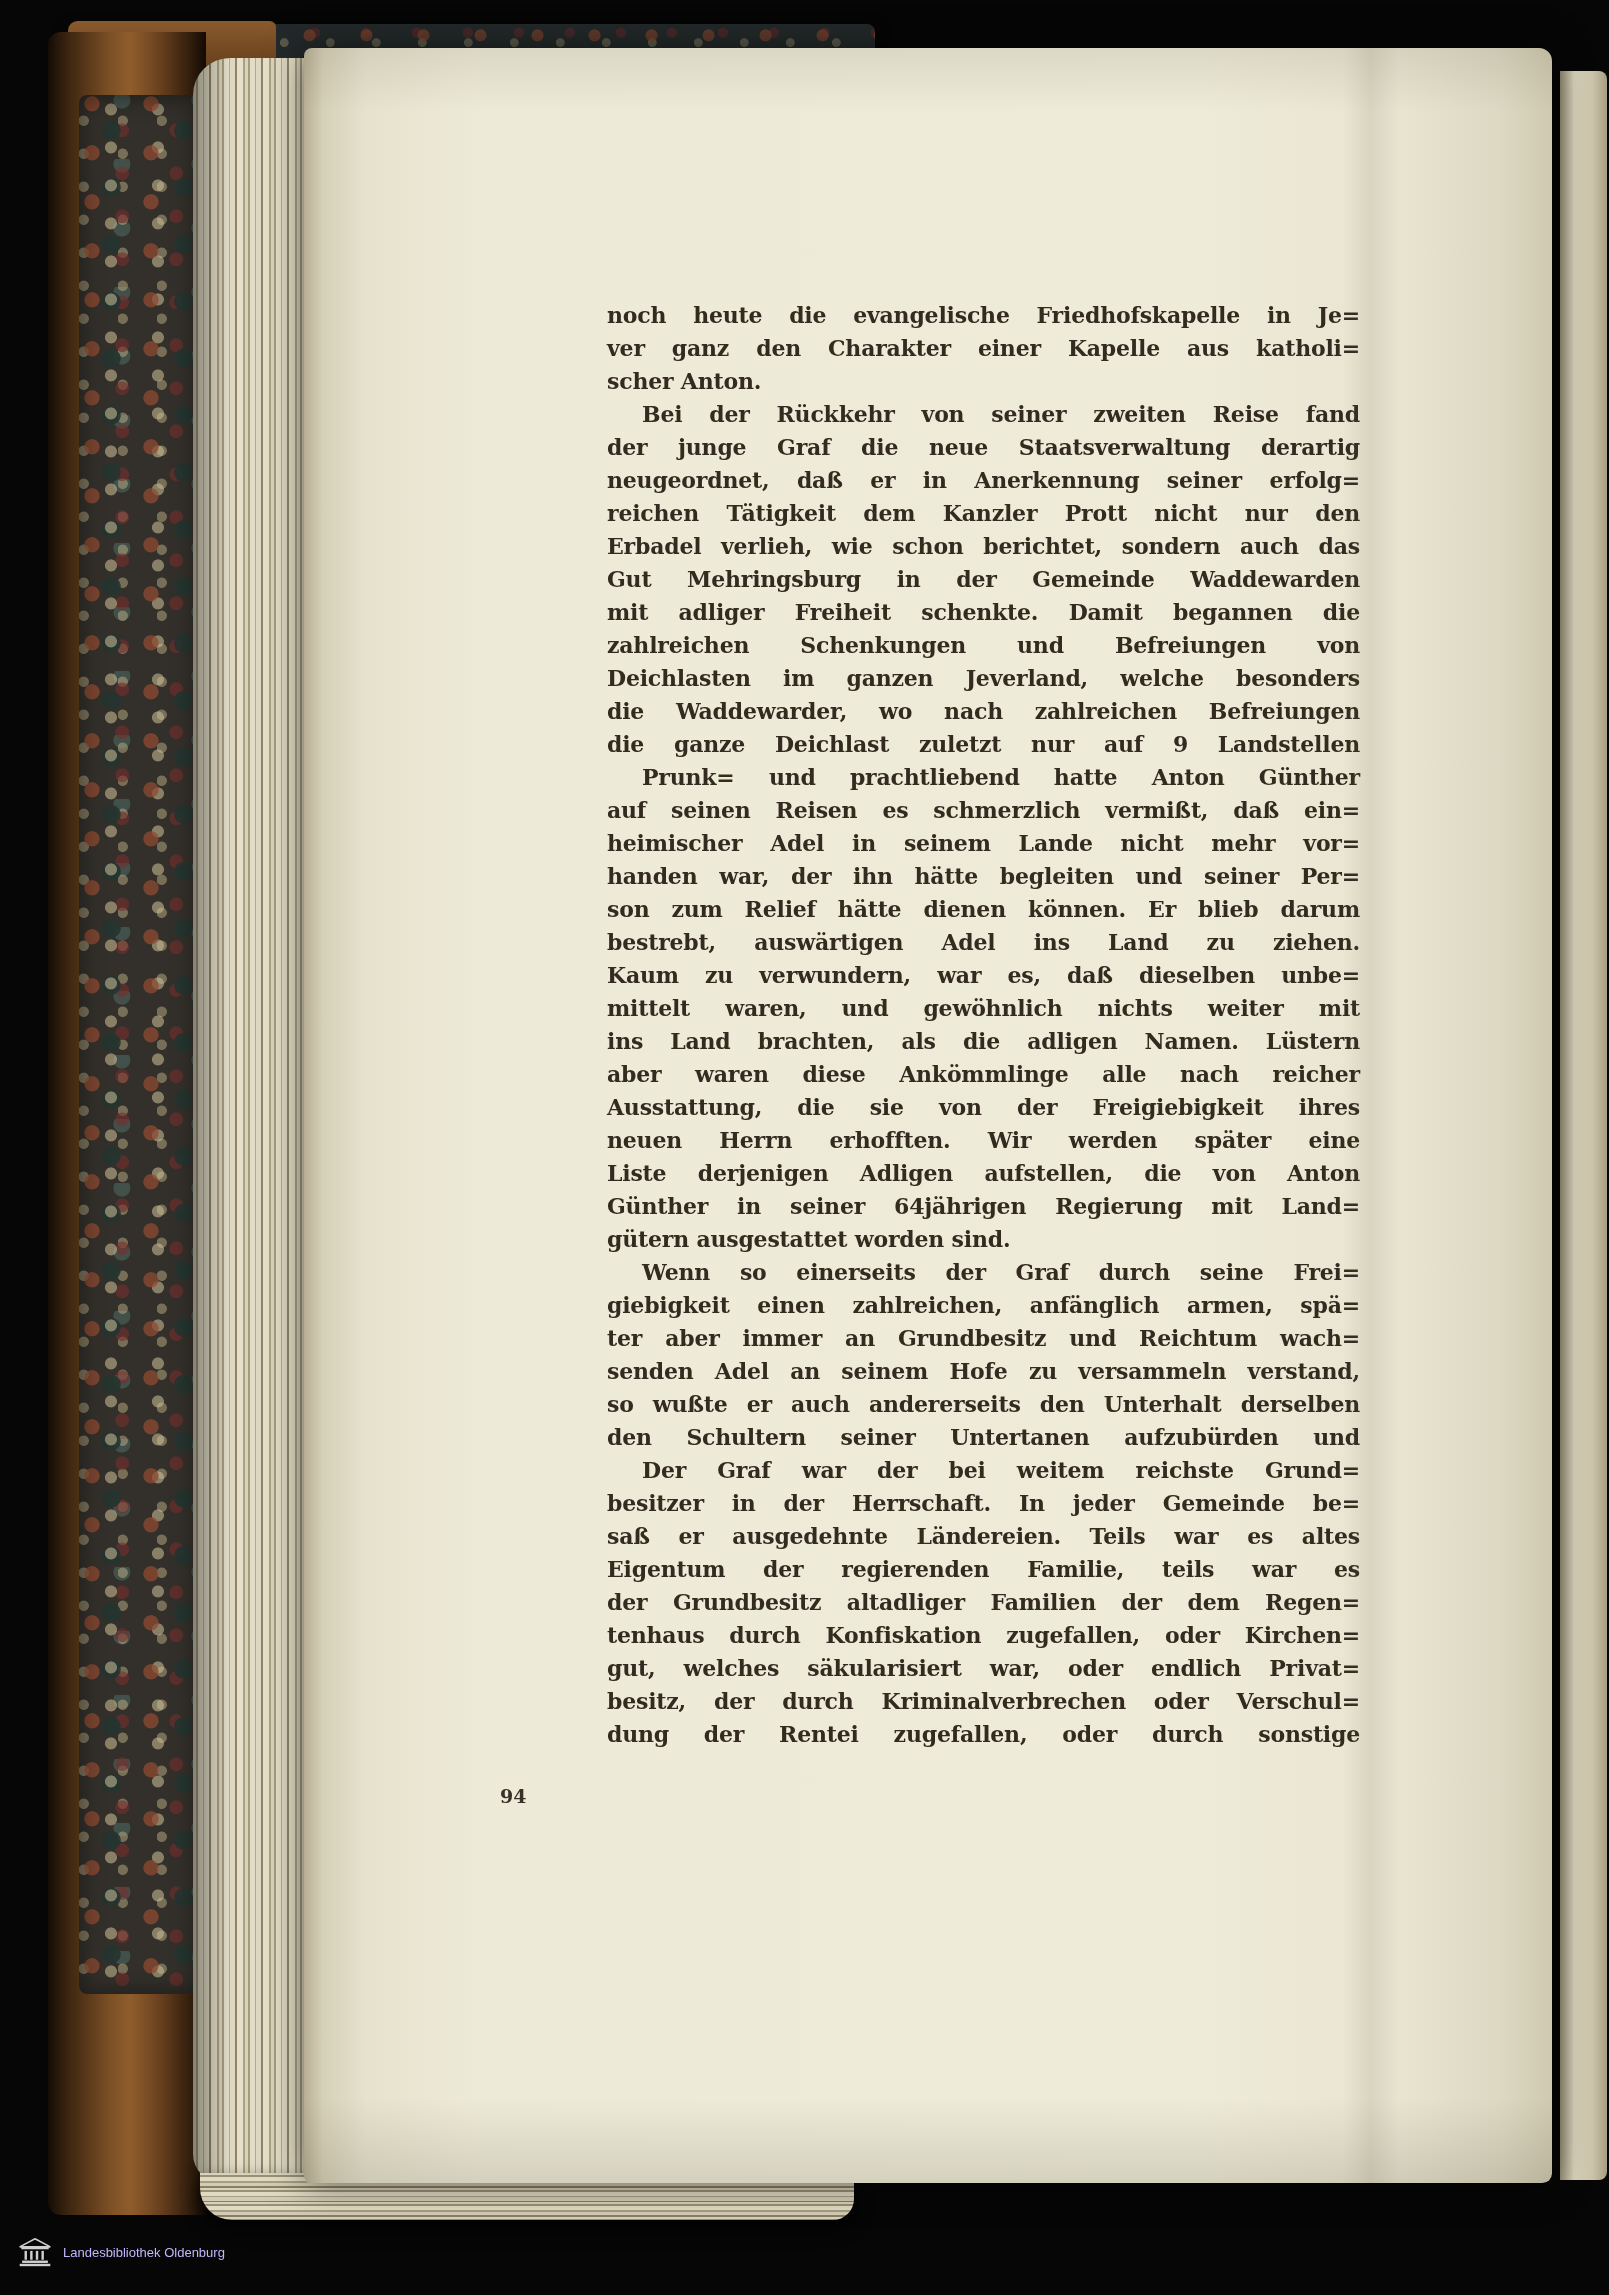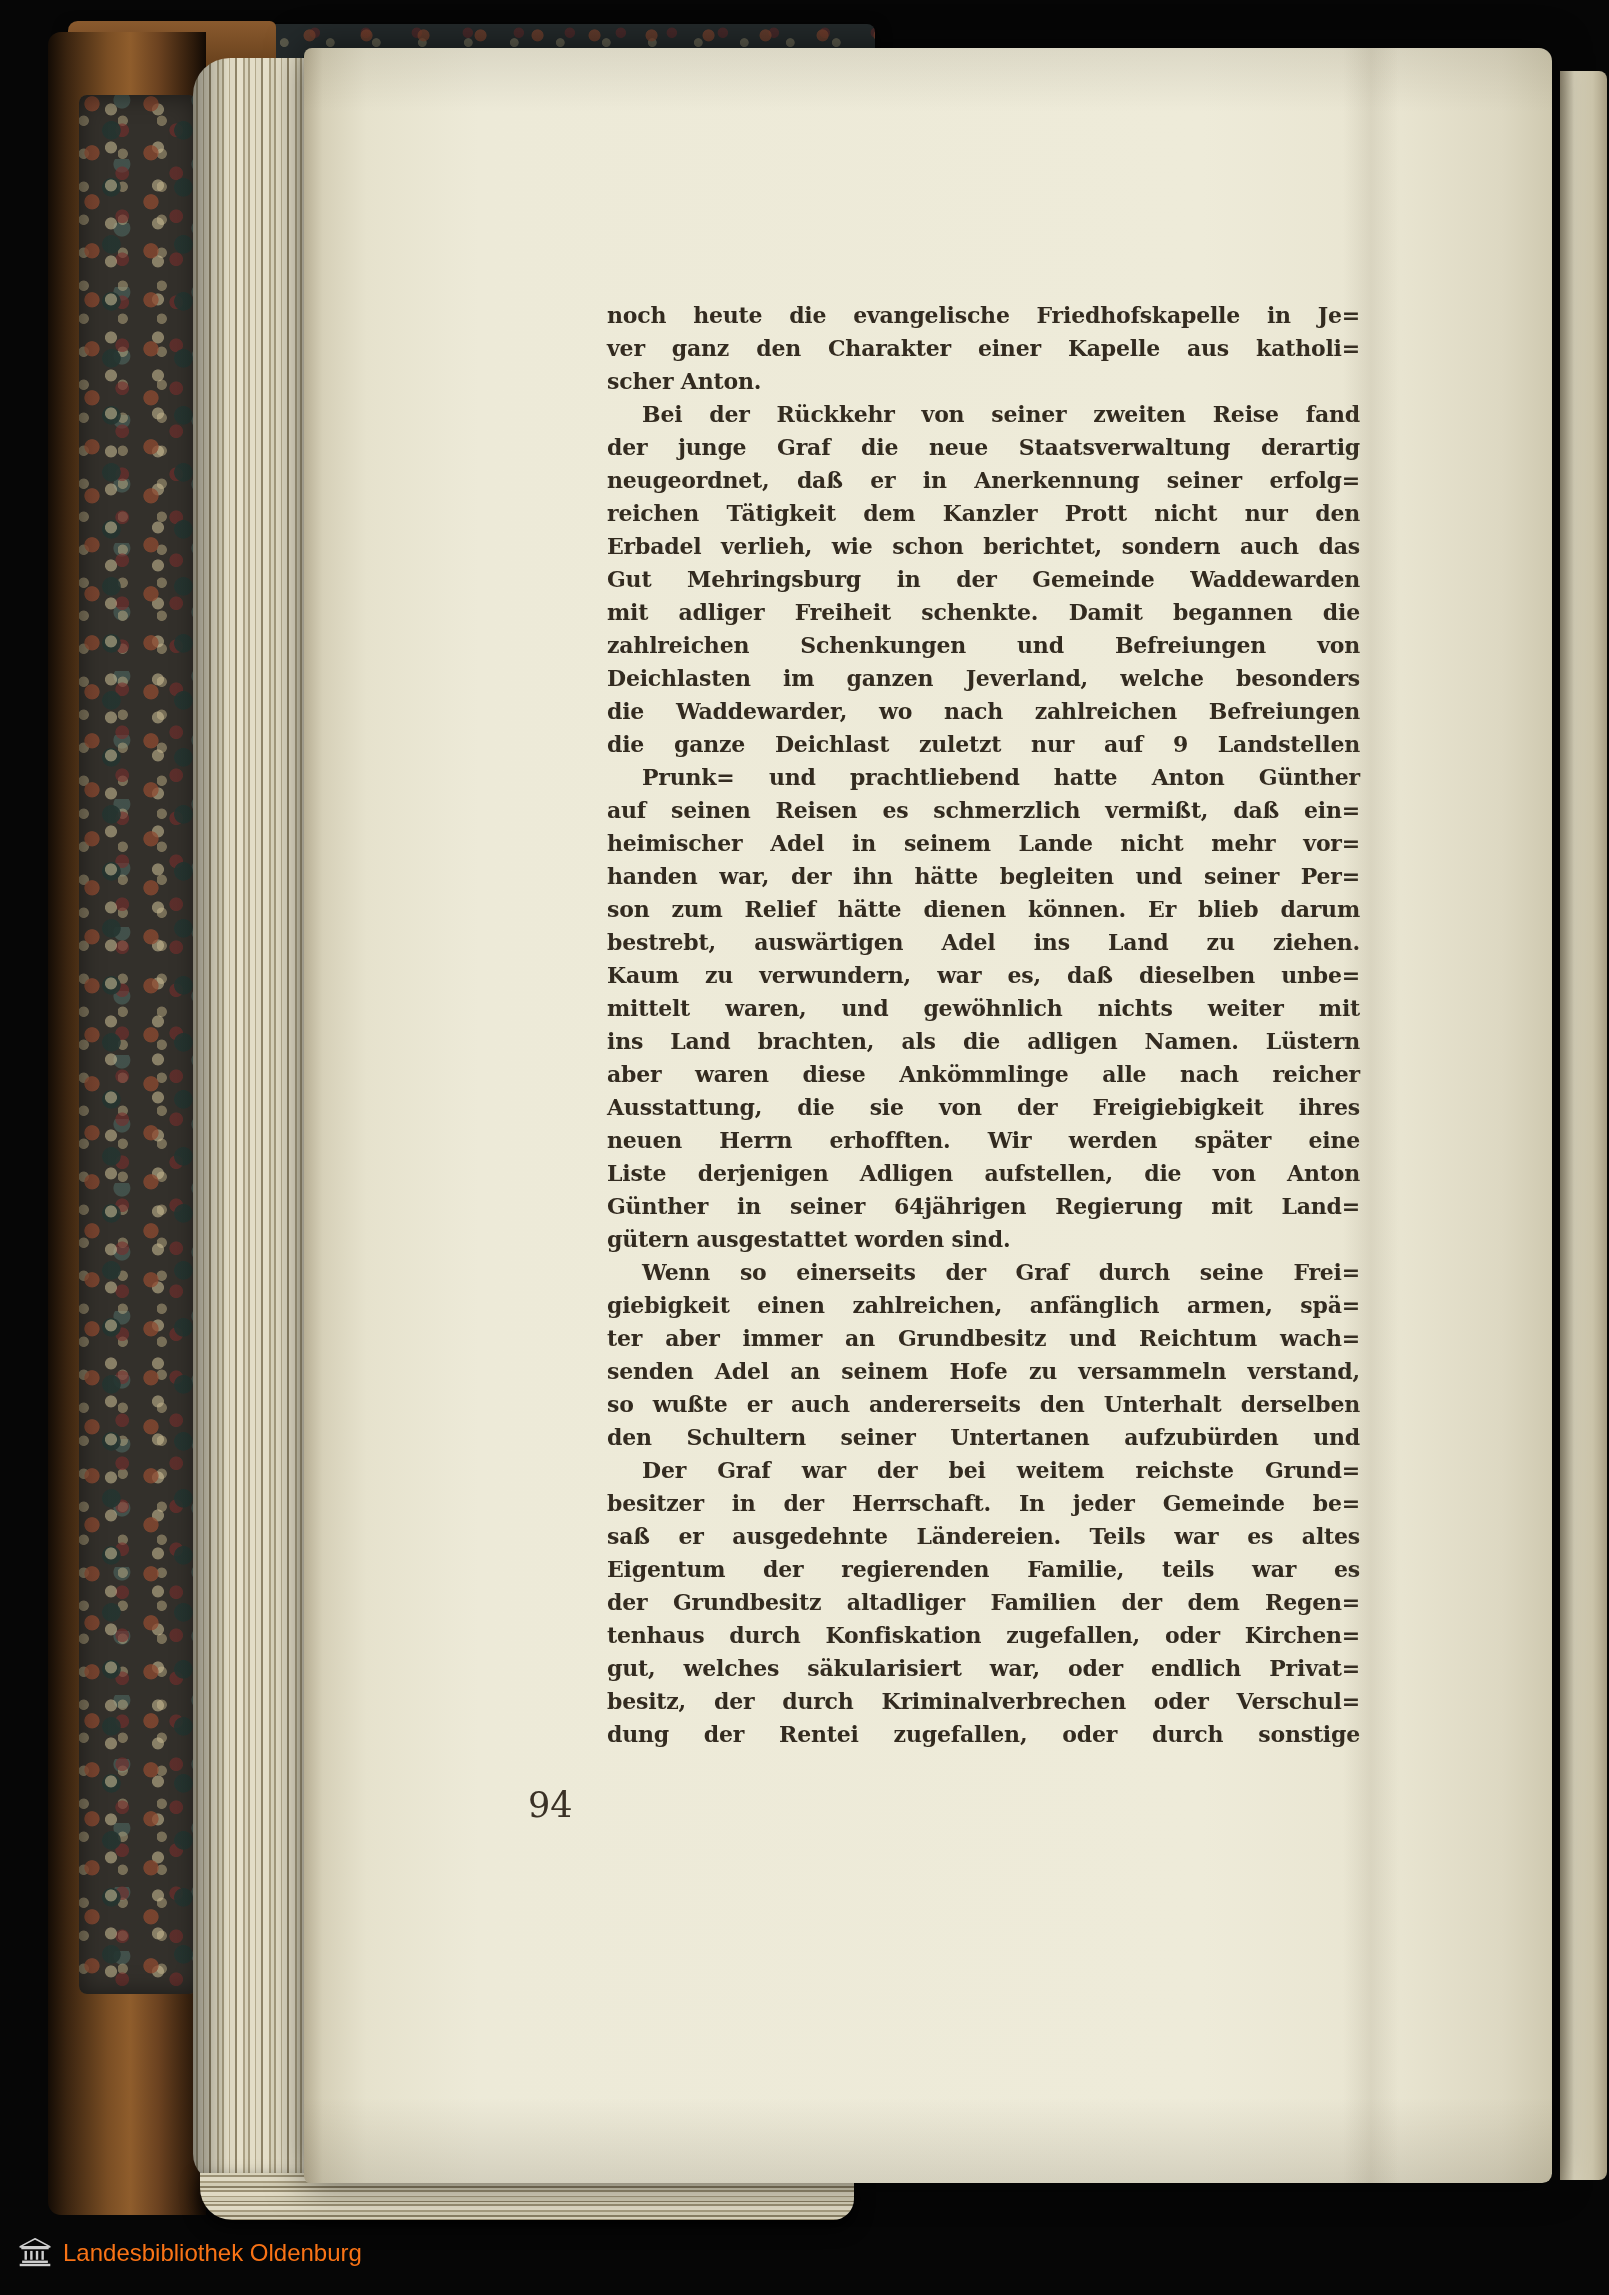--- a/index.html
+++ b/index.html
@@ -107,29 +107,29 @@
   .textblock{
     position:absolute;left:303px;top:251px;width:753px;
     font-size:22px;line-height:33px;font-weight:bold;
     letter-spacing:-0.2px;color:#332b20;
   }
   .line{text-align:justify;text-align-last:justify;}
   .line.last{text-align-last:left;}
   .line.indent{text-indent:35px;}
 
   .pagenum{
-    position:absolute;left:224px;top:1737px;
-    font-size:35px;font-weight:normal;color:#3a3126;
+    position:absolute;left:196px;top:1737px;
+    font-size:19px;font-weight:bold;color:#3a3126;
   }
 
   
   .stamp{
     left:17.7px;top:2234px;height:37px;
     display:flex;align-items:center;gap:11.3px;
-    color:#f97316;font-family:"Liberation Sans", sans-serif;font-size:24px;
+    color:#c4b5fd;font-family:"Liberation Sans", sans-serif;font-size:13px;
   }
   .stamp svg{display:block;}
 </style>
 </head>
 <body>
 
 <div class="abs board-top"></div>
 <div class="abs leather-top"></div>
 <div class="abs spine"></div>
 <div class="abs marble"></div>

